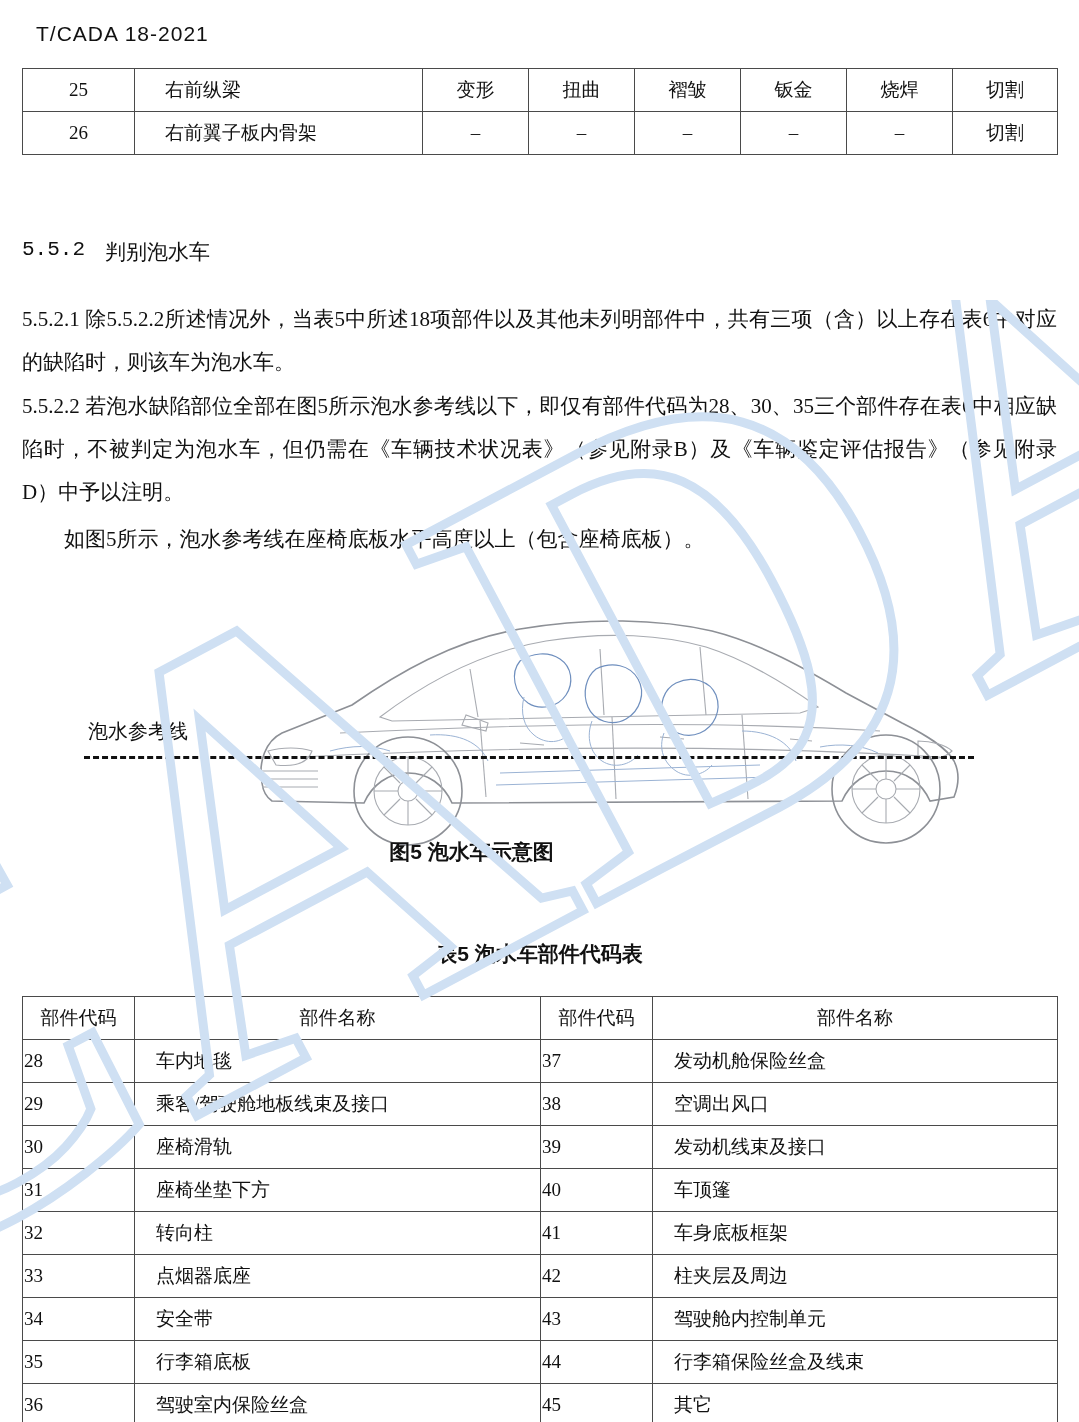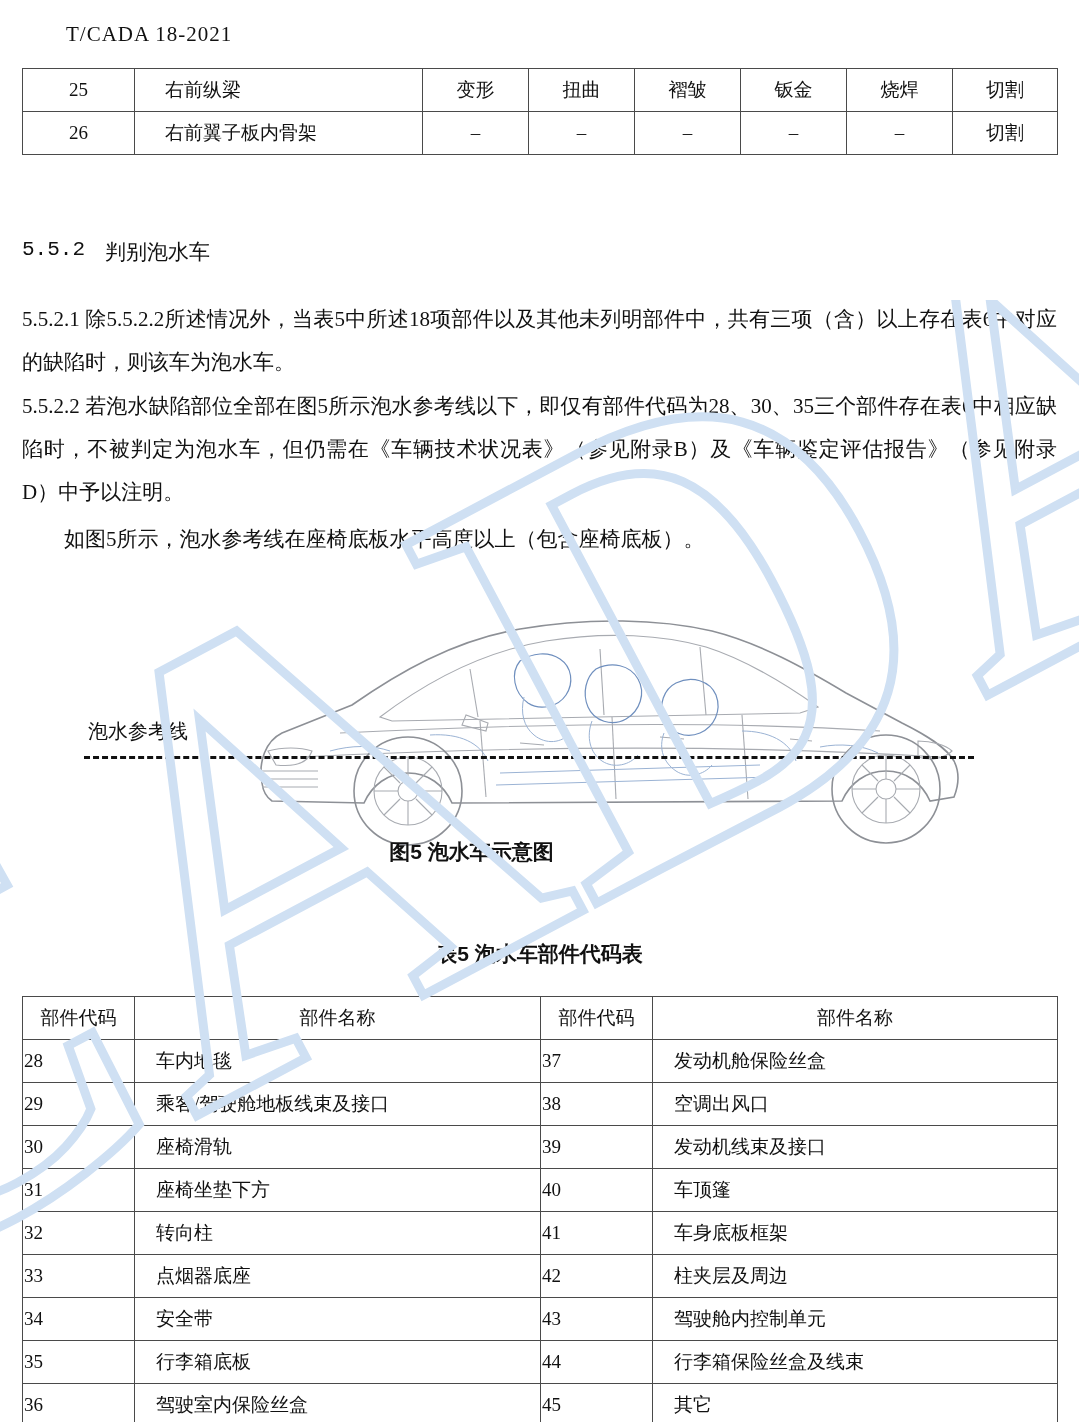--- a/index.html
+++ b/index.html
@@ -32,25 +32,24 @@
     pointer-events: none;
     z-index: 5;
   }
   .watermark svg { display:block; width:100%; height:100%; }
 
   
   .doc-header {
     position: absolute;
     left: 36px;
     top: 22px;
-    font-family: Liberation Serif, serif;
+    font-family: Liberation Sans, sans-serif;
     font-size: 21px;
     letter-spacing: 1px;
     color: #111;
-    margin-left: 30px;
   }
 
   
   table.doc-table {
     border-collapse: collapse;
     table-layout: fixed;
     font-size: 19px;
   }
   table.doc-table td, table.doc-table th {
     border: 1px solid #4a4a4a;

